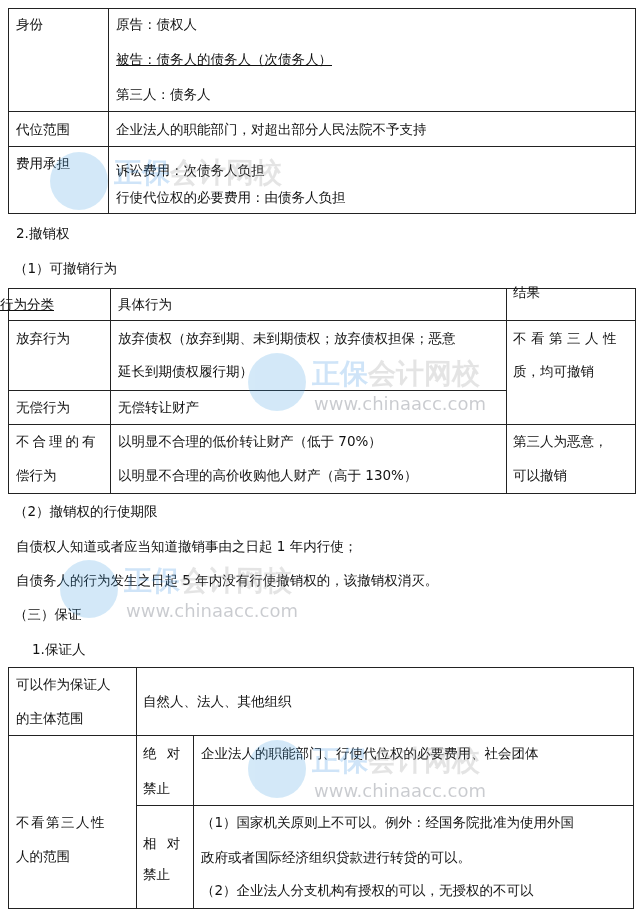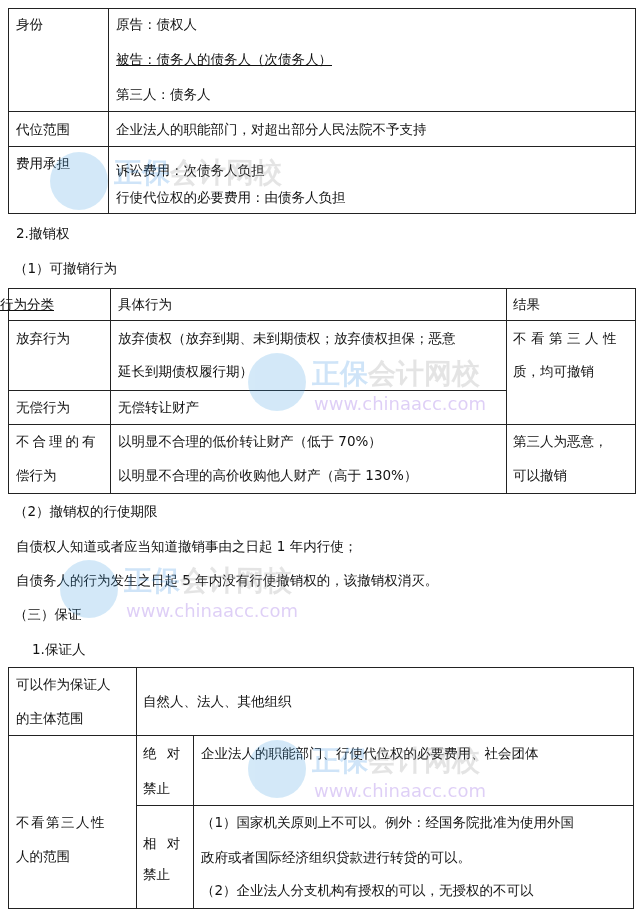--- a/index.html
+++ b/index.html
@@ -7,21 +7,21 @@
          font-family:"DejaVu Sans", sans-serif; font-size:13.5px; color:#111; }
   .tbl { position:absolute; border:1px solid #222; box-sizing:border-box; }
   .hl { position:absolute; height:0; border-top:1px solid #222; }
   .vl { position:absolute; width:0; border-left:1px solid #222; }
   .t { position:absolute; white-space:nowrap; line-height:18px; }
   .wm { position:absolute; opacity:0.22; pointer-events:none; }
   .wm .circ { position:absolute; left:0; top:0; width:58px; height:58px; border-radius:50%; background:#3a9be0; }
   .wm .brand { position:absolute; left:64px; top:2px; font-size:28px; font-weight:bold; white-space:nowrap; }
   .wm .brand .b1 { color:#2a8ae0; }
   .wm .brand .b2 { color:#8a8a8a; }
-  .wm .url { position:absolute; left:66px; top:40px; font-size:18px; color:#6d28d9; white-space:nowrap; }
+  .wm .url { position:absolute; left:66px; top:40px; font-size:18px; color:#0f172a; white-space:nowrap; }
 </style>
 </head>
 <body>
 
 <div class="tbl" style="left:8px;top:8px;width:628px;height:206px;"></div>
 <div class="vl" style="left:108px;top:8px;height:206px;"></div>
 <div class="hl" style="left:8px;top:111px;width:628px;"></div>
 <div class="hl" style="left:8px;top:146px;width:628px;"></div>
 
 <div class="t" style="left:16px;top:15px;">身份</div>
@@ -41,21 +41,21 @@
 
 <div class="tbl" style="left:8px;top:288px;width:628px;height:206px;"></div>
 <div class="vl" style="left:110px;top:288px;height:206px;"></div>
 <div class="vl" style="left:506px;top:288px;height:206px;"></div>
 <div class="hl" style="left:8px;top:320px;width:628px;"></div>
 <div class="hl" style="left:8px;top:390px;width:498px;"></div>
 <div class="hl" style="left:8px;top:424px;width:628px;"></div>
 
 <div class="t" style="left:0;top:295px;text-decoration:underline;">行为分类</div>
 <div class="t" style="left:118px;top:295px;">具体行为</div>
-<div class="t" style="left:513px;top:295px;">结果</div>
+<div class="t" style="left:513px;top:283px;">结果</div>
 
 <div class="t" style="left:16px;top:329px;">放弃行为</div>
 <div class="t" style="left:118px;top:329px;">放弃债权（放弃到期、未到期债权；放弃债权担保；恶意</div>
 <div class="t" style="left:118px;top:362px;">延长到期债权履行期）</div>
 
 <div class="t" style="left:16px;top:398px;">无偿行为</div>
 <div class="t" style="left:118px;top:398px;">无偿转让财产</div>
 
 <div class="t" style="left:16px;top:432px;letter-spacing:3px;">不合理的有</div>
 <div class="t" style="left:16px;top:466px;">偿行为</div>

